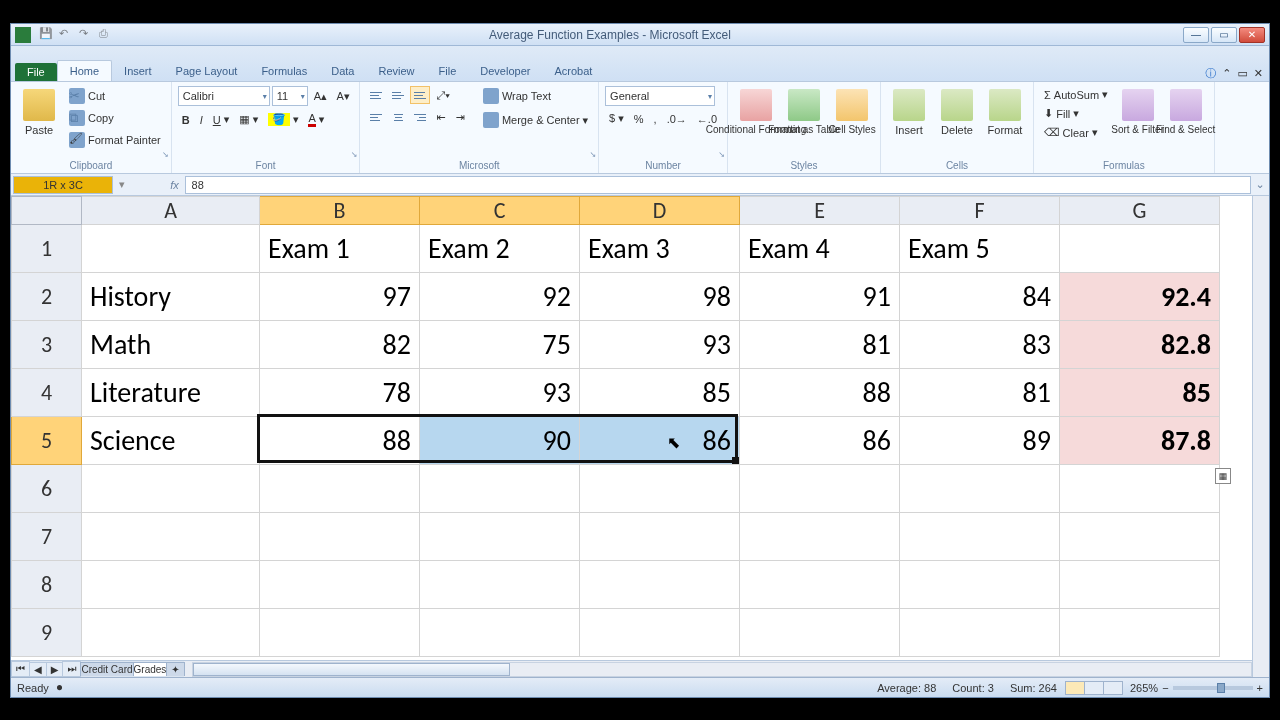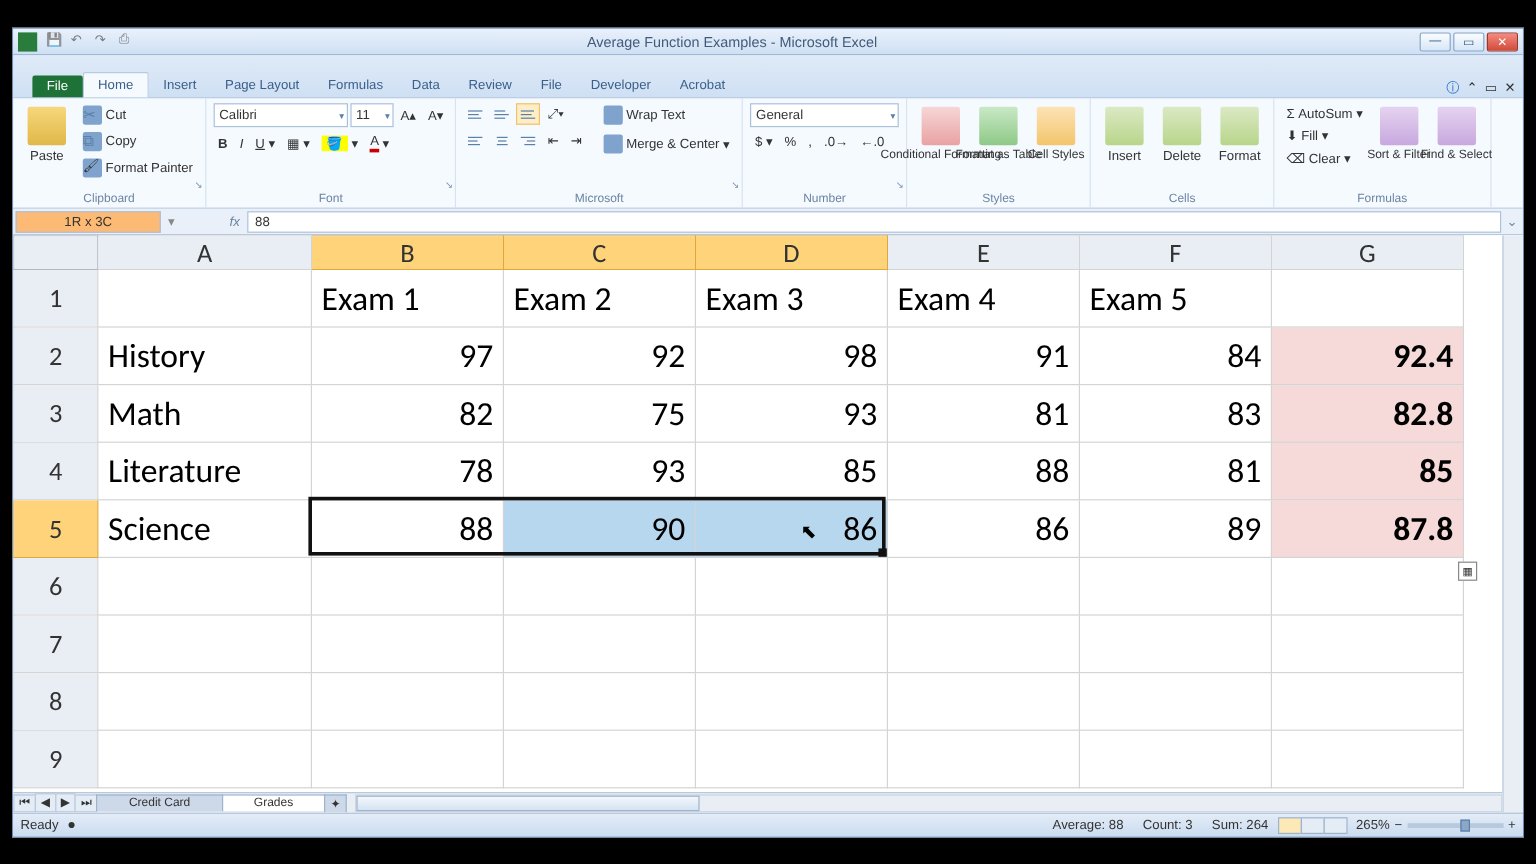--- a/index.html
+++ b/index.html
@@ -6,21 +6,21 @@
 body{background:#000;width:1280px;height:720px;overflow:hidden}
 .app{position:absolute;left:10px;top:23px;right:10px;bottom:22px;background:#d7e4f2;border:1px solid #6e8cb0;display:flex;flex-direction:column}
 .titlebar{height:22px;background:linear-gradient(#e9f1fb,#cfe0f4);display:flex;align-items:center;padding:0 4px;border-bottom:1px solid #9fb8d6}
 .titlebar .sysicon{width:16px;height:16px;background:#2a7c3c;margin-right:6px}
 .titlebar .title{flex:1;text-align:center;color:#435b79;font-size:12px}
 .winbtns{display:flex;gap:2px}
 .winbtn{width:26px;height:16px;background:linear-gradient(#fafdff,#d6e6f7);border:1px solid #8aa8c8;border-radius:2px;display:flex;align-items:center;justify-content:center;font-size:10px;color:#2a4f78}
 .winbtn.close{background:linear-gradient(#f48b7f,#d14b3b);color:#fff;border-color:#a23327}
 .qat{position:absolute;left:28px;top:3px;display:flex;gap:6px;align-items:center}
 .qat span{width:14px;height:14px;display:inline-block;opacity:.6}
-.tabs{height:36px;display:flex;align-items:flex-end;padding-left:16px;background:linear-gradient(#dfeaf7,#cfe0f4);border-bottom:1px solid #b8c9de}
+.tabs{height:36px;display:flex;align-items:flex-end;padding-left:4px;background:linear-gradient(#dfeaf7,#cfe0f4);border-bottom:1px solid #b8c9de}
 .tab{padding:4px 12px;color:#3b5f8a;cursor:pointer}
 .tab.file{background:#1e7137;color:#fff;border-radius:2px 2px 0 0;padding:3px 12px}
 .tab.active{background:#f5faff;border:1px solid #b8c9de;border-bottom:none;border-radius:2px 2px 0 0;color:#3b5f8a}
 .tabs .right{margin-left:auto;display:flex;gap:6px;padding-right:6px;align-items:center;color:#3b5f8a}
 .ribbon{height:92px;background:#f5faff;border-bottom:1px solid #b8c9de;display:flex}
 .group{border-right:1px solid #d8e3f0;padding:4px 6px 2px;display:flex;flex-direction:column;justify-content:space-between;position:relative}
 .group .glabel{text-align:center;font-size:10px;color:#6c84a2;padding-top:2px}
 .group .body{flex:1;display:flex;gap:4px;align-items:flex-start}
 .vstack{display:flex;flex-direction:column;gap:2px}
 .hstack{display:flex;gap:2px;align-items:center}
@@ -34,31 +34,31 @@
 .ico.brush:before{content:"🖌";font-size:11px}
 .ico.cond{background:linear-gradient(#f7d6d6,#e8a2a2)}
 .ico.ftbl{background:linear-gradient(#c9e8c5,#8ec987)}
 .ico.cstyle{background:linear-gradient(#fce3b5,#f3c56c)}
 .ico.ins{background:linear-gradient(#dbe9c4,#b8d58a)}
 .ico.del{background:linear-gradient(#dbe9c4,#b8d58a)}
 .ico.fmt{background:linear-gradient(#dbe9c4,#b8d58a)}
 .ico.sort{background:linear-gradient(#e5d3f0,#c8a8df)}
 .ico.find{background:linear-gradient(#e5d3f0,#c8a8df)}
 .fontbox,.sizebox{border:1px solid #abc0da;background:#fff;padding:1px 14px 1px 4px;position:relative;height:20px;display:flex;align-items:center}
-.fontbox{width:112px}
+.fontbox{width:92px}
 .sizebox{width:36px}
 .fontbox:after,.sizebox:after{content:"▾";position:absolute;right:2px;font-size:8px;color:#5a7fa8}
 .align-btn{width:20px;height:18px;border:1px solid transparent;display:flex;flex-direction:column;justify-content:center;gap:2px;padding:3px}
 .align-btn span{height:1px;background:#5a7fa8}
 .align-btn.active{background:#fdeec8;border-color:#f2c168}
-.nfmt{border:1px solid #abc0da;background:#fff;padding:1px 14px 1px 4px;height:20px;width:124px;position:relative;display:flex;align-items:center}
+.nfmt{border:1px solid #abc0da;background:#fff;padding:1px 14px 1px 4px;height:20px;width:110px;position:relative;display:flex;align-items:center}
 .nfmt:after{content:"▾";position:absolute;right:2px;font-size:8px;color:#5a7fa8}
 .miniarrow{position:absolute;right:2px;bottom:14px;font-size:8px;color:#7a94b5}
 .namebox-row{height:22px;background:#e9f0f9;border-bottom:1px solid #b8c9de;display:flex;align-items:center}
-.namebox{width:121px;background:#fdba74;border:1px solid #abc0da;height:18px;margin:0 2px;padding:1px 8px;display:flex;align-items:center;justify-content:center}
+.namebox{width:100px;background:#eab308;border:1px solid #abc0da;height:18px;margin:0 2px;padding:1px 8px;display:flex;align-items:center;justify-content:center}
 .fxlabel{width:20px;text-align:center;color:#6c84a2;font-style:italic}
 .fxbar{flex:1;background:#fff;border:1px solid #abc0da;height:18px;padding:1px 6px;display:flex;align-items:center}
 .fxexp{width:18px;text-align:center;color:#6c84a2}
 .sheet{flex:1;background:#fff;position:relative;overflow:hidden}
 .grid{position:absolute;inset:0;overflow:hidden}
 table{border-collapse:collapse;table-layout:fixed}
 th,td{border:1px solid #d4d4d4;padding:0;font-size:28px;font-family:Calibri,sans-serif;color:#000;height:48px;vertical-align:middle}
 th{background:#e9edf4;font-weight:normal;font-size:22px;color:#333;text-align:center;position:relative}
 .corner{width:70px;height:28px;background:#e9edf4;border:1px solid #b1b8c4}
 .colh{height:28px;font-size:22px}
@@ -70,21 +70,21 @@
 td.txt{text-align:left;font-weight:normal}
 td.hdr{font-weight:normal;text-align:left}
 td.avg{background:#f6dada;font-weight:bold}
 .selrange{position:absolute;border:3px solid #111;pointer-events:none}
 .selhandle{position:absolute;width:7px;height:7px;background:#111;right:-4px;bottom:-4px}
 td.selcell{background:#b7d7ef}
 td.active{background:#fff}
 .scrollv{width:17px;background:#e9edf4;border-left:1px solid #b8c9de;position:absolute;right:0;top:0;bottom:0}
 .scrollh{height:17px;background:#e9edf4;border-top:1px solid #b8c9de;position:absolute;left:0;right:17px;bottom:0;display:flex;align-items:center}
 .sheet-tabs{display:flex;align-items:center;height:17px;background:#dbe5f1}
-.stab{padding:1px 26px;border:1px solid #9fb3cd;border-bottom:none;background:#cdd9e9;margin-right:-1px;font-size:10px;color:#333}
+.stab{padding:1px 0;border:1px solid #9fb3cd;border-bottom:none;background:#cdd9e9;margin-right:-1px;font-size:10px;color:#333}
 .stab.active{background:#fff}
 .stab.nav{padding:1px 4px;background:#e4ecf6;border:1px solid #b8c9de}
 .hscroll{flex:1;margin-left:8px;background:#e9edf4;height:15px;border:1px solid #c8d3e2;position:relative}
 .hscroll .thumb{position:absolute;left:0;width:30%;top:0;bottom:0;background:linear-gradient(#f4f8fd,#d5e2f1);border:1px solid #9fb3cd}
 .statusbar{height:20px;background:linear-gradient(#e4ecf7,#cadcf0);border-top:1px solid #9fb3cd;display:flex;align-items:center;padding:0 6px;font-size:11px;color:#3b5f8a}
 .statusbar .spacer{flex:1}
 .statusbar .stat{margin:0 8px}
 .zoom{display:flex;align-items:center;gap:4px}
 .zslider{width:80px;height:4px;background:#b8c9de;position:relative}
 .zslider .zthumb{position:absolute;left:55%;top:-3px;width:8px;height:10px;background:#8aa8c8;border:1px solid #5a7fa8}

